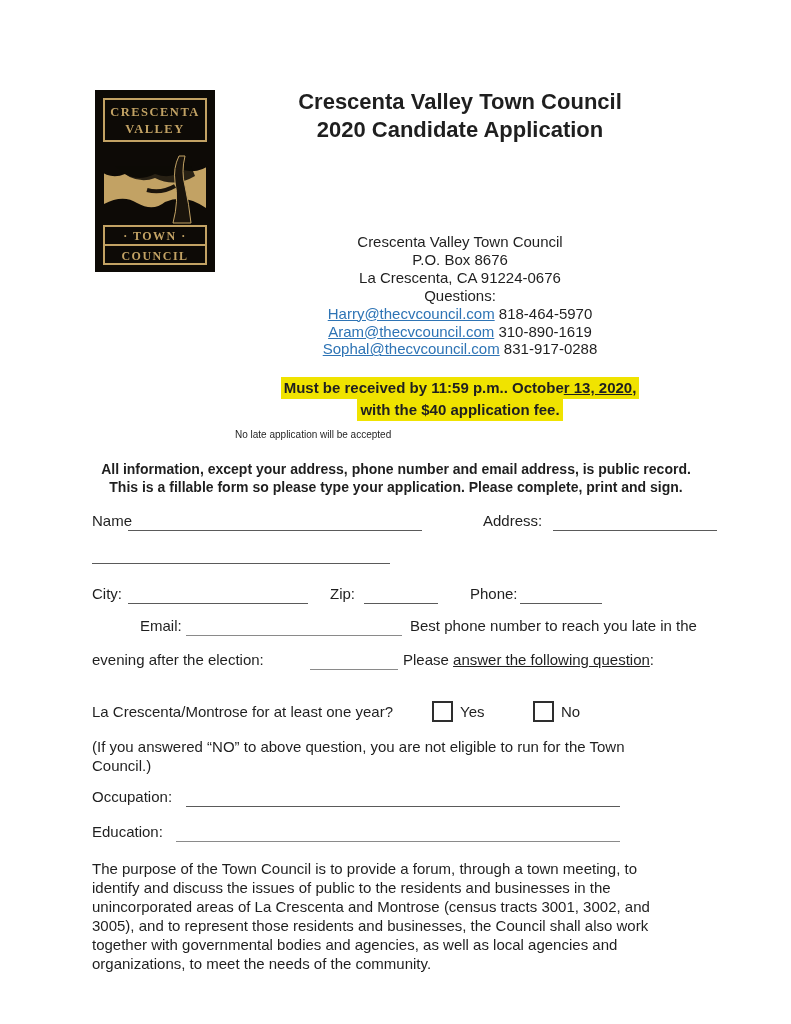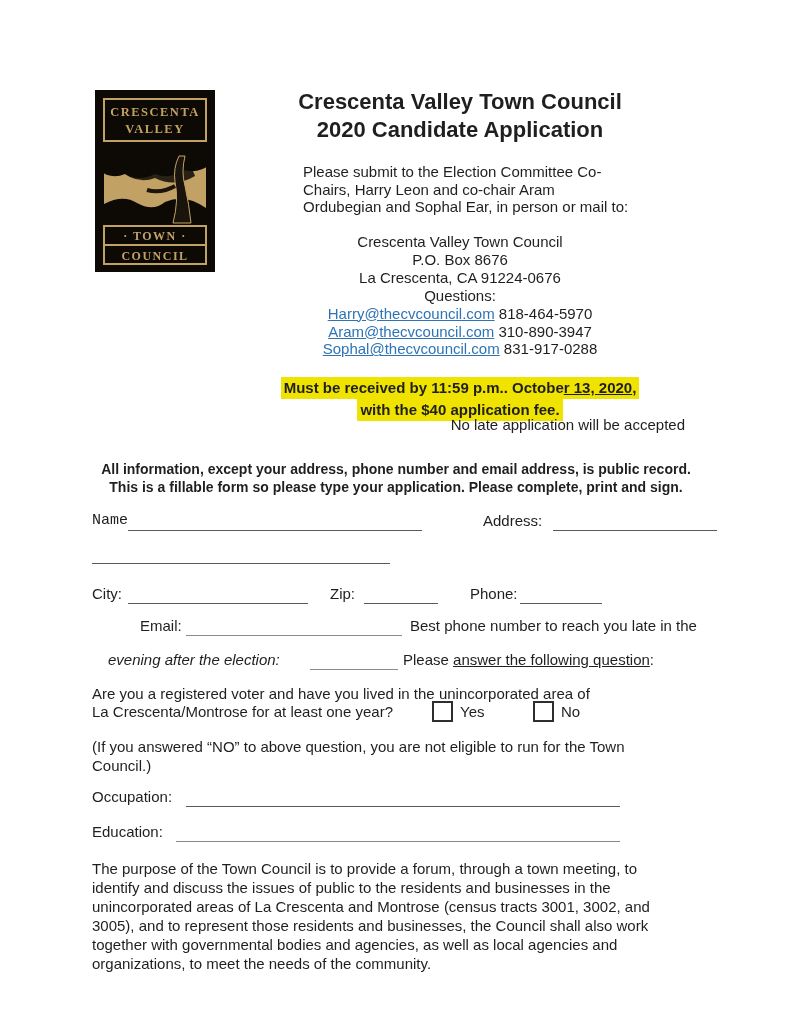--- a/index.html
+++ b/index.html
@@ -24,21 +24,21 @@
   .nowrap{white-space:nowrap;}
   .body-txt{font-size:15px;}
 
   .title{left:235px;top:88px;width:450px;font-size:22px;font-weight:bold;line-height:28px;text-align:center;}
   .intro{left:303px;top:163px;font-size:15px;line-height:17.5px;}
   .mailing{left:235px;top:233px;width:450px;font-size:15px;line-height:17.9px;text-align:center;}
   .contact-line a, a.mail{color:var(--link);text-decoration:underline;cursor:pointer;}
   .deadline{left:235px;top:377px;width:450px;text-align:center;font-size:15px;font-weight:bold;line-height:20px;}
   .hl{background:var(--highlight);padding:1px 3px;display:inline-block;}
   .u{text-decoration:underline;}
-  .no-late{left:235px;top:416px;width:450px;text-align:right;font-size:15px;}
+  .no-late{left:235px;top:429px;width:450px;text-align:left;font-size:10px;}
   .record-note{left:80px;top:460px;width:632px;text-align:center;font-weight:bold;font-size:14px;line-height:18px;}
 
   .frow{left:92px;right:60px;height:22px;font-size:15px;}
   .frow > *{position:absolute;top:0;}
   .fill-line{border-bottom:1.5px solid var(--line);height:18px;}
   .fill-line.light{border-bottom-color:#8a8a8a;}
 
   .checkbox{width:17px;height:17px;border:2px solid #2e2e2e;background:#fff;}
   .purpose{left:92px;top:860px;width:640px;font-size:15px;line-height:18.9px;}
 
@@ -77,59 +77,54 @@
       <rect x="9" y="155" width="102" height="19" class="gold-stroke" stroke-width="2"></rect>
       <text x="60" y="170" text-anchor="middle" font-size="12" class="logo-text">COUNCIL</text>
     </svg>
   </div>
 
   <div class="abs title">
     <div class="nowrap">Crescenta Valley Town Council</div>
     <div class="nowrap">2020 Candidate Application</div>
   </div>
 
-  <div class="abs intro">
-    <div class="nowrap">Please submit to the Election Committee Co-</div>
-    <div class="nowrap">Chairs, Harry Leon and co-chair Aram</div>
-    <div class="nowrap">Ordubegian and Sophal Ear, in person or mail to:</div>
-  </div>
 
   <div class="abs mailing">
     <div>Crescenta Valley Town Council</div>
     <div>P.O. Box 8676</div>
     <div>La Crescenta, CA 91224-0676</div>
     <div>Questions:</div>
     <div class="contact-line">
       <a class="mail">Harry@thecvcouncil.com</a>
       <span>818-464-5970</span>
     </div>
     <div class="contact-line">
       <a class="mail">Aram@thecvcouncil.com</a>
-      <span>310-890-3947</span>
+      <span>310-890-1619</span>
     </div>
     <div class="contact-line">
       <a class="mail">Sophal@thecvcouncil.com</a>
       <span>831-917-0288</span>
     </div>
   </div>
 
   <div class="abs deadline">
     <div class="nowrap"><span class="hl"><span>Must be received by 11:59 p.m.. Octobe</span><span class="u">r 13, 2020</span><span>,</span></span></div>
     <div class="nowrap"><span class="hl">with the $40 application fee.</span></div>
   </div>
 
   <div class="abs no-late">No late application will be accepted</div>
 
   <div class="abs record-note">
     <div class="nowrap">All information, except your address, phone number and email address, is public record.</div>
     <div class="nowrap">This is a fillable form so please type your application. Please complete, print and sign.</div>
   </div>
 
   <div class="abs frow" style="top:512px;">
-    <span style="left:0;font-family:Liberation Mono, monospace;">Name</span>
+    <span style="left:0;">Name</span>
     <div class="fill-line" style="left:36px;width:294px;"></div>
     <span style="left:391px;">Address:</span>
     <div class="fill-line" style="left:461px;width:164px;"></div>
   </div>
 
   <div class="abs fill-line" style="left:92px;top:546px;width:298px;height:17px;"></div>
 
   <div class="abs frow" style="top:585px;">
     <span style="left:0;">City:</span>
     <div class="fill-line" style="left:36px;width:180px;"></div>
@@ -139,26 +134,25 @@
     <div class="fill-line" style="left:428px;width:82px;"></div>
   </div>
 
   <div class="abs frow" style="top:617px;">
     <span style="left:48px;">Email:</span>
     <div class="fill-line light" style="left:94px;width:216px;"></div>
     <span class="nowrap" style="left:318px;">Best phone number to reach you late in the</span>
   </div>
 
   <div class="abs frow" style="top:651px;">
-    <span style="left:16px;font-style:italic;">evening after the election:</span>
+    <span style="left:0;">evening after the election:</span>
     <div class="fill-line light" style="left:218px;width:88px;"></div>
     <span class="nowrap" style="left:311px;"><span>Please</span>&nbsp;<span class="u">answer the following question</span><span>:</span></span>
   </div>
 
-  <div class="abs nowrap body-txt" style="left:92px;top:685px;">Are you a registered voter and have you lived in the unincorporated area of</div>
   <div class="abs nowrap body-txt" style="left:92px;top:703px;">La Crescenta/Montrose for at least one year?</div>
   <div class="abs checkbox" style="left:432px;top:701px;"></div>
   <span class="abs body-txt" style="left:460px;top:703px;">Yes</span>
   <div class="abs checkbox" style="left:533px;top:701px;"></div>
   <span class="abs body-txt" style="left:561px;top:703px;">No</span>
 
   <div class="abs body-txt" style="left:92px;top:738px;line-height:18.5px;">
     <div class="nowrap">(If you answered “NO” to above question, you are not eligible to run for the Town</div>
     <div class="nowrap">Council.)</div>
   </div>

